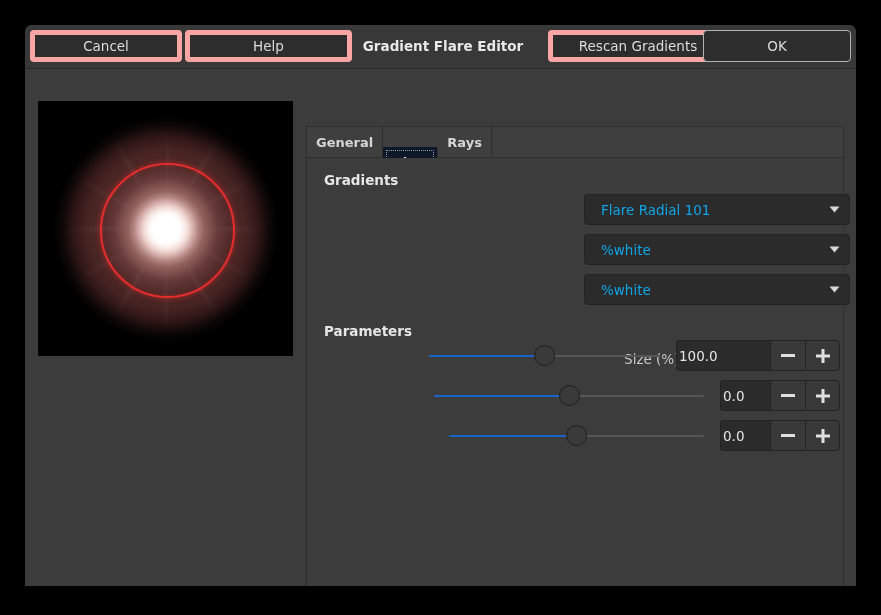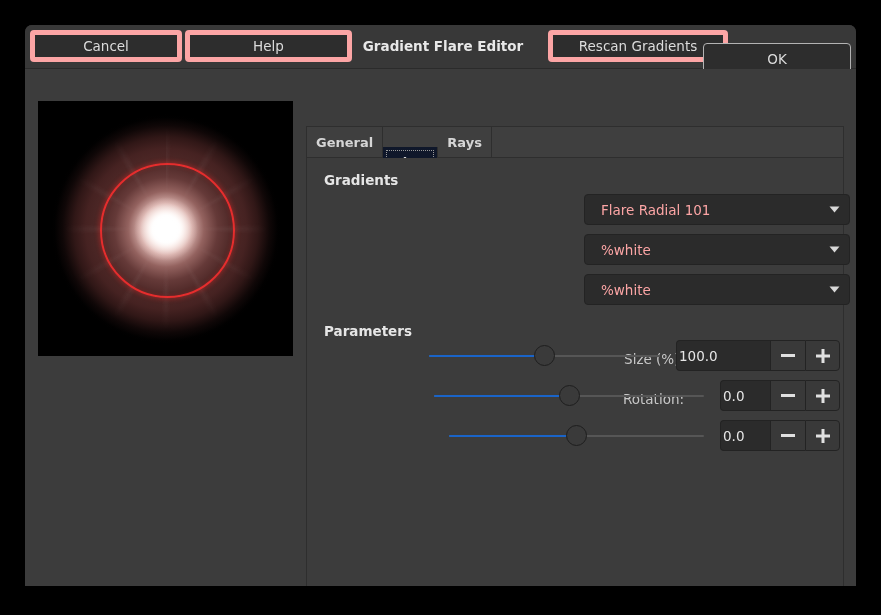--- a/index.html
+++ b/index.html
@@ -58,21 +58,20 @@
     user-select: none;
   }
 
   #btn-cancel { left: 5px;  width: 152px; }
   #btn-help   { left: 160px; width: 167px; }
   #btn-rescan { left: 523px; width: 180px; }
   #btn-ok {
     left: 678px;
     width: 148px;
     border: 1px solid #b3b3b3;
-    margin-top: 13px;
   }
 
   .hdr-title {
     position: absolute;
     left: 317px;
     top: 5px;
     width: 202px;
     height: 32px;
     display: flex;
     align-items: center;
@@ -271,21 +270,21 @@
     border: 1px solid #232323;
     border-radius: 4px;
     box-sizing: border-box;
     display: flex;
     align-items: center;
     cursor: pointer;
   }
   .combo-text {
     flex: 1;
     padding-left: 16px;
-    color: #fca5a5;
+    color: #0ea5e9;
     font-size: 13.5px;
     white-space: nowrap;
     overflow: hidden;
   }
   .combo-arrow {
     width: 30px;
     display: flex;
     align-items: center;
     justify-content: center;
   }
@@ -462,21 +461,20 @@
                 </svg>
             </div>
             <div class="spin-btn last">
               <svg width="14" height="14" viewBox="0 0 14 14">
                   <rect x="0" y="5.5" width="14" height="3" fill="#e0e0e0"></rect>
                   <rect x="5.5" y="0" width="3" height="14" fill="#e0e0e0"></rect>
                 </svg>
             </div>
           </div>
 
-          <div class="row-label" style="top:233px; left:10px; width:367px;">Rotation:</div>
           <div class="slider-wrap" id="slider-rotation" style="left:127px; top:227px; width:270px;">
             <div class="slider-track"></div>
             <div class="slider-fill" style="width: 50%;"></div>
             <div class="slider-handle" style="left: 50%;"></div>
           </div>
           <div class="spin" style="left:413px; top:222px; width:120px;">
             <div class="spin-entry" style="width:50px;">0.0</div>
             <div class="spin-btn">
               <svg width="14" height="3" viewBox="0 0 14 3">
                   <rect x="0" y="0" width="14" height="3" fill="#e0e0e0"></rect>

